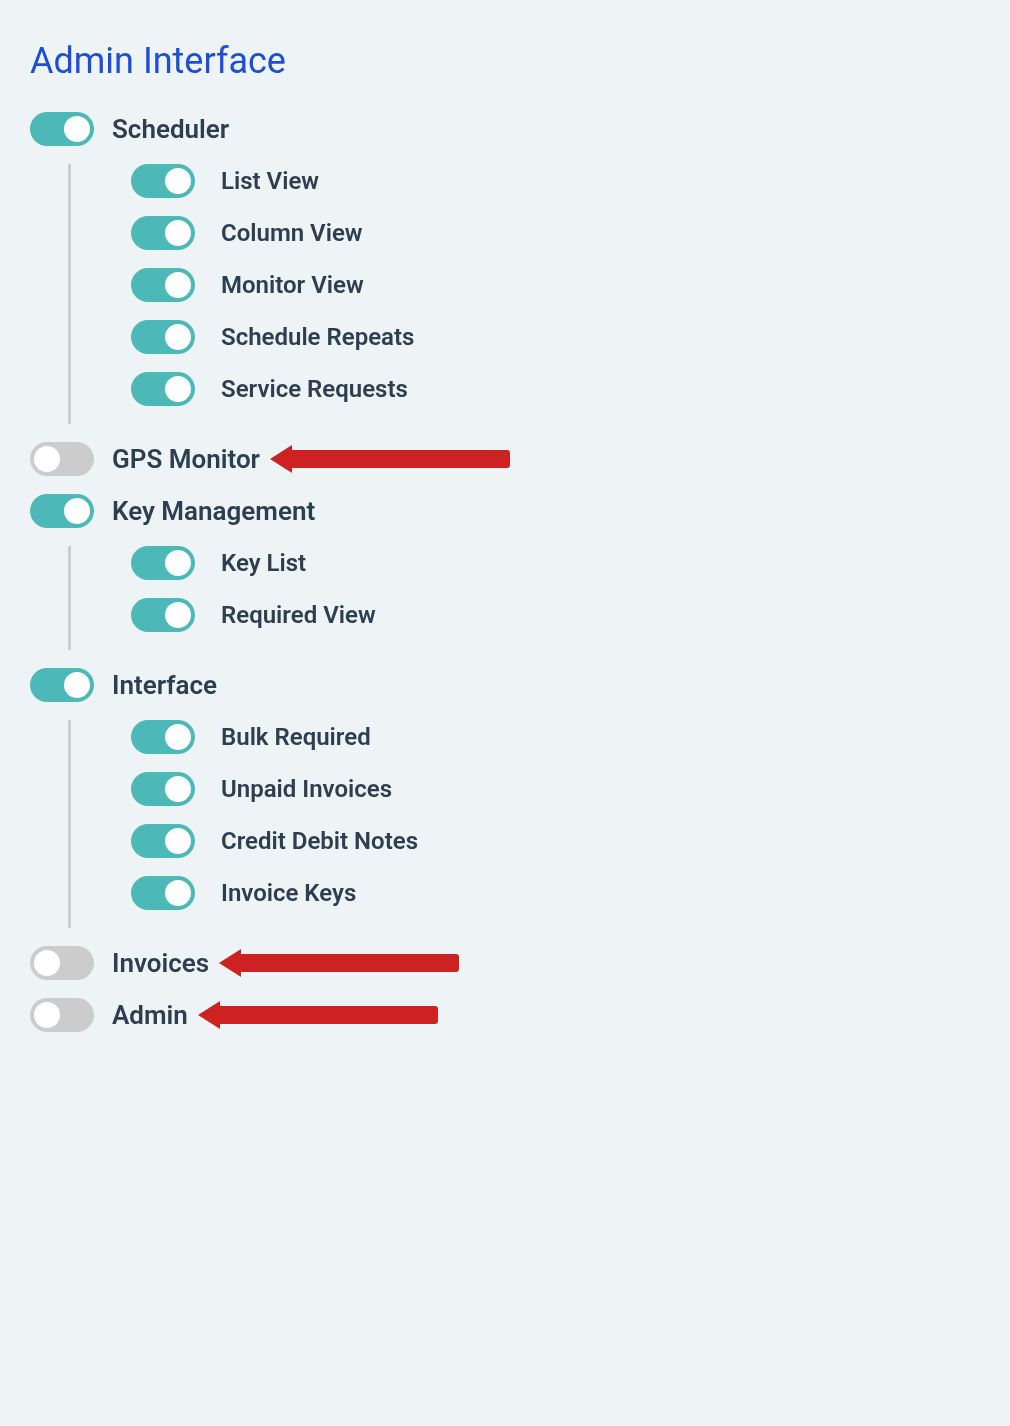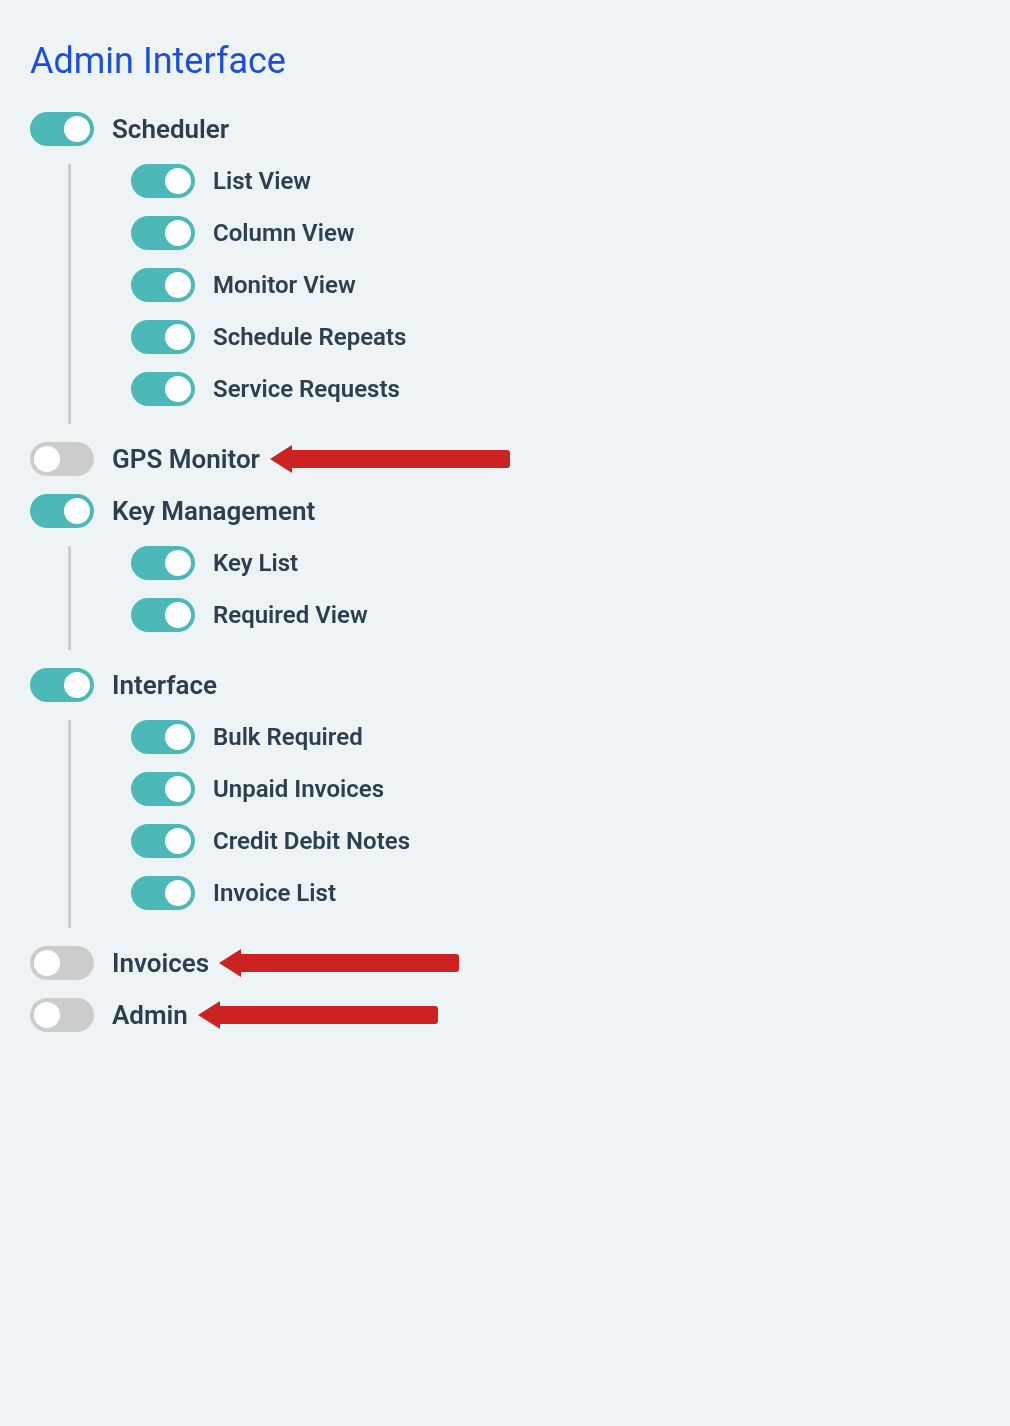--- a/index.html
+++ b/index.html
@@ -34,20 +34,21 @@
       display: flex;
       flex-direction: column;
       padding-left: 30px;
       border-left: 3px solid #ccc;
       margin-left: 38px;
       margin-bottom: 18px;
     }
 
     .indent-block .setting-row {
       padding-left: 30px;
+      gap: 8px;
     }
 
     
     .toggle {
       position: relative;
       display: inline-block;
       width: 64px;
       height: 34px;
       flex-shrink: 0;
       cursor: pointer;
@@ -195,21 +196,21 @@
       <div class="setting-row">
         <label class="toggle"><input type="checkbox" checked="" style=""><span class="slider on"></span></label>
         <span class="setting-label sub">Unpaid Invoices</span>
       </div>
       <div class="setting-row">
         <label class="toggle"><input type="checkbox" checked="" style=""><span class="slider on"></span></label>
         <span class="setting-label sub">Credit Debit Notes</span>
       </div>
       <div class="setting-row">
         <label class="toggle"><input type="checkbox" checked="" style=""><span class="slider on"></span></label>
-        <span class="setting-label sub">Invoice List</span>
+        <span class="setting-label sub">Invoice Keys</span>
       </div>
     </div>
     <div class="setting-row">
       <label class="toggle"><input type="checkbox" style=""><span class="slider off"></span></label>
       <span class="setting-label">Invoices</span>
       <div class="arrow-annotation">
         <div class="arrow-head"></div>
         <div class="arrow-line" style="width: 220px;"></div>
       </div>
     </div>

